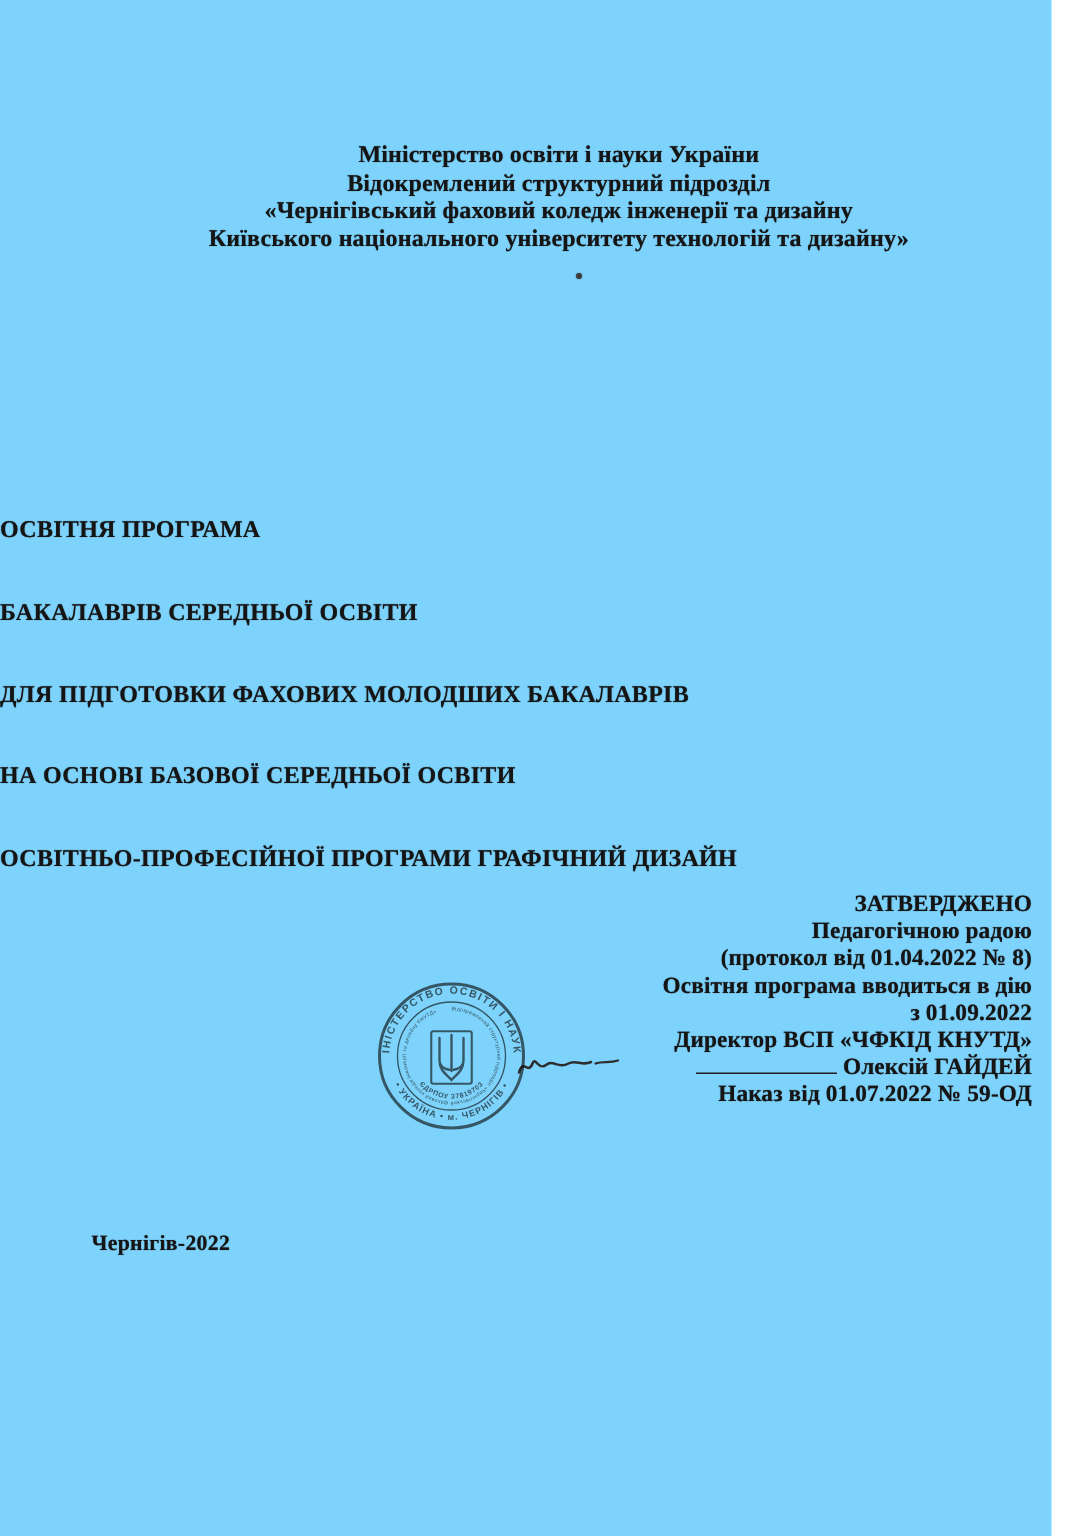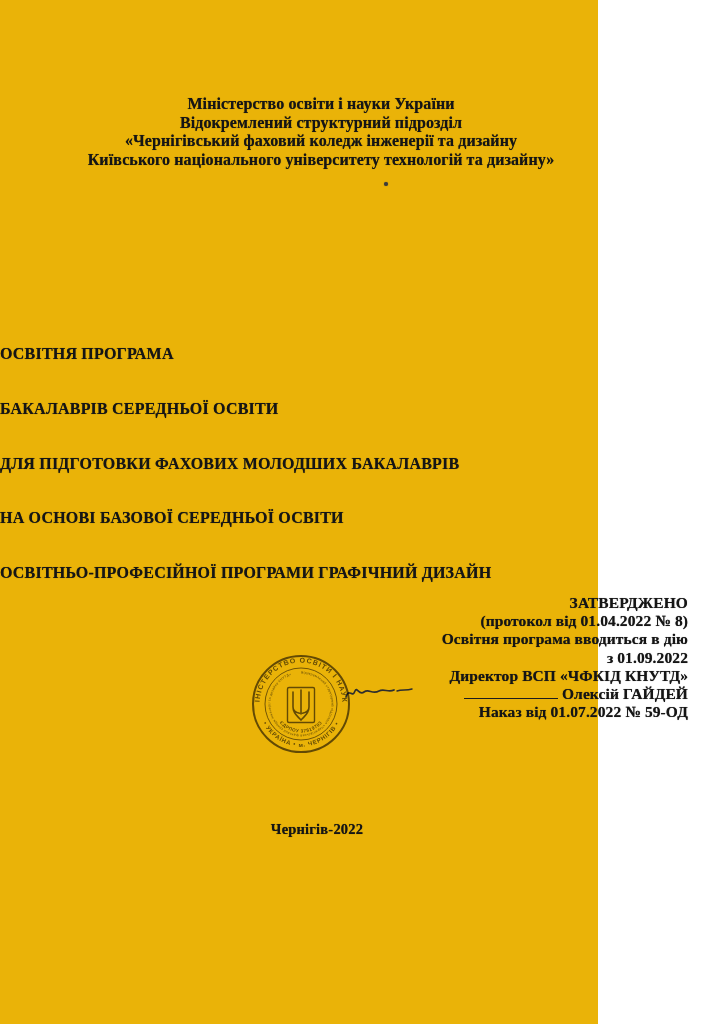--- a/index.html
+++ b/index.html
@@ -6,26 +6,27 @@
     margin: 0;
     padding: 0;
     width: 724px;
     height: 1024px;
     background: #ffffff;
     overflow: hidden;
   }
   .page {
     position: absolute;
     inset: 0;
-    width: 598px;
+    width: 656px;
     height: 1024px;
-    background: #eab308;
+    background: #7dd3fc;
     font-family: "Liberation Serif", serif;
     font-weight: 700;
     color: #151515;
+    padding-left: 45px;
     -webkit-font-smoothing: antialiased;
   }
   .fuzzy { text-shadow: 0 0 0.7px rgba(25,25,25,0.75); }
 
   .doc-header {
     position: absolute;
     left: 46px; right: 2px; top: 95px;
     text-align: center;
     font-size: 16px;
     line-height: 18.5px;
@@ -79,22 +80,22 @@
   .stamp {
     position: absolute;
     left: 239px; top: 642px;
     width: 124px; height: 124px;
     opacity: 0.8;
     mix-blend-mode: multiply;
     filter: blur(0.3px);
   }
   .doc-footer {
     position: absolute;
-    left: 38px; right: 2px; top: 820px;
-    text-align: center;
+    left: 61px; right: 2px; top: 820px;
+    text-align: left;
     font-size: 14.5px;
     line-height: 18px;
     letter-spacing: 0.2px;
   }
 </style>
 </head>
 <body>
 
 <div class="page">
 
@@ -110,20 +111,21 @@
   <div class="doc-title fuzzy">
     <div>ОСВІТНЯ ПРОГРАМА</div>
     <div>БАКАЛАВРІВ СЕРЕДНЬОЇ ОСВІТИ</div>
     <div>ДЛЯ ПІДГОТОВКИ ФАХОВИХ МОЛОДШИХ БАКАЛАВРІВ</div>
     <div>НА ОСНОВІ БАЗОВОЇ СЕРЕДНЬОЇ ОСВІТИ</div>
     <div>ОСВІТНЬО-ПРОФЕСІЙНОЇ ПРОГРАМИ ГРАФІЧНИЙ ДИЗАЙН</div>
   </div>
 
   <div class="approval fuzzy">
     <div>ЗАТВЕРДЖЕНО</div>
+    <div>Педагогічною радою</div>
     <div>(протокол від 01.04.2022 № 8)</div>
     <div>Освітня програма вводиться в дію</div>
     <div>з 01.09.2022</div>
     <div>Директор ВСП «ЧФКІД КНУТД»</div>
     <div class="sig-row">
       <svg class="sig-squiggle" viewBox="0 0 78 22">
         <path d="M4,15 C7,5 10,17 13,9 C15,4 17,14 22,10 C27,6 30,13 37,9 C42,6 46,11 52,8" fill="none" stroke="#2e2e2e" stroke-width="1.7" stroke-linecap="round"></path>
         <path d="M55,9 C60,7 64,9 70,7" fill="none" stroke="#2e2e2e" stroke-width="1.5" stroke-linecap="round"></path>
       </svg>
       <span class="sig-line"></span><span>Олексій ГАЙДЕЙ</span>

